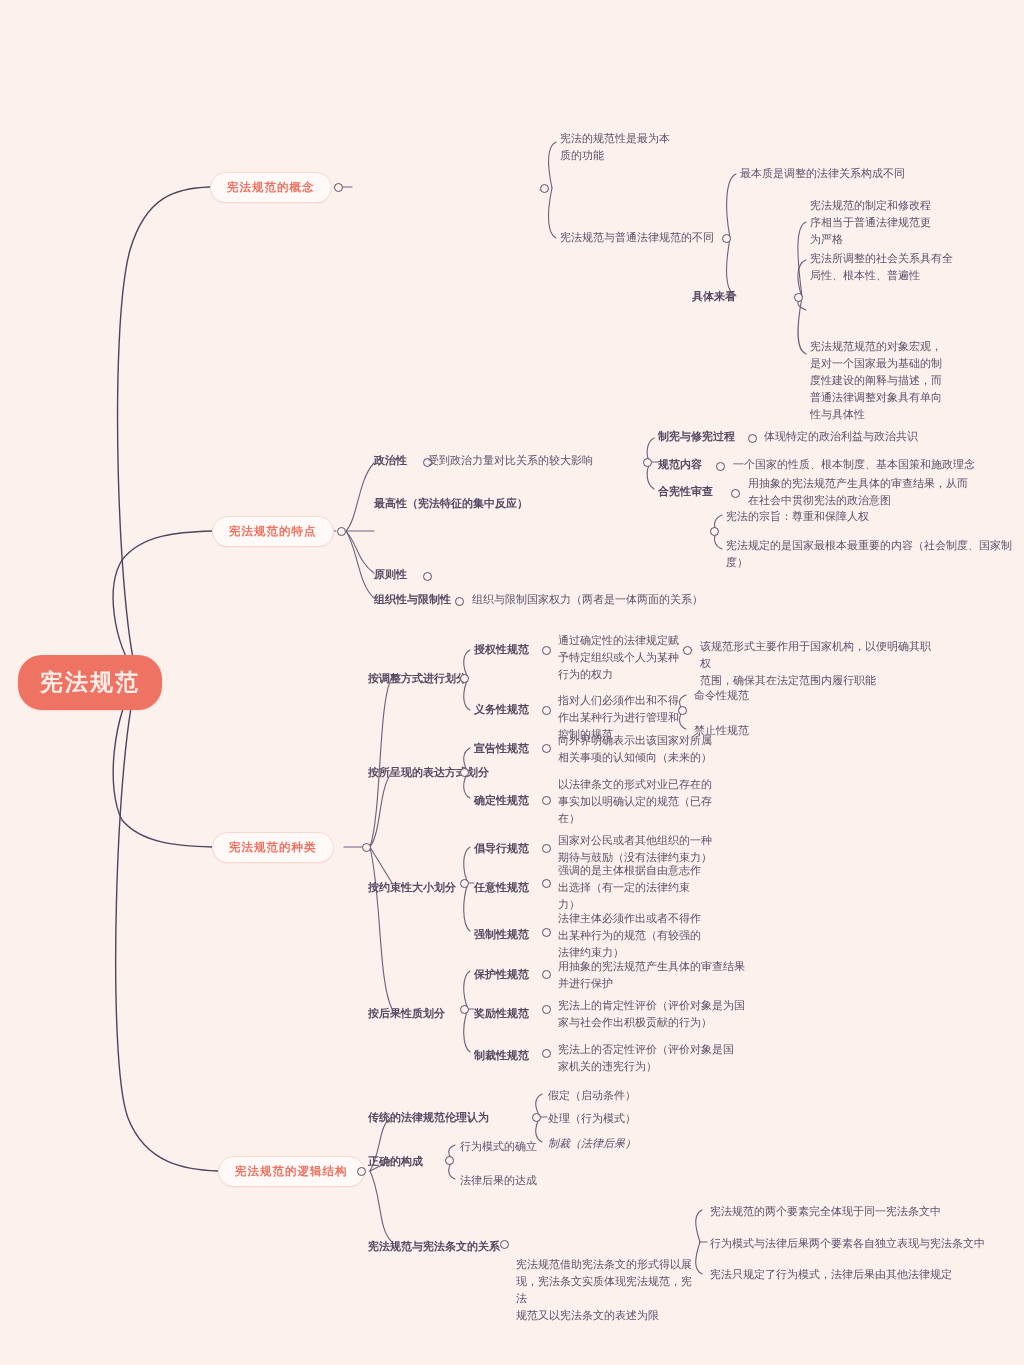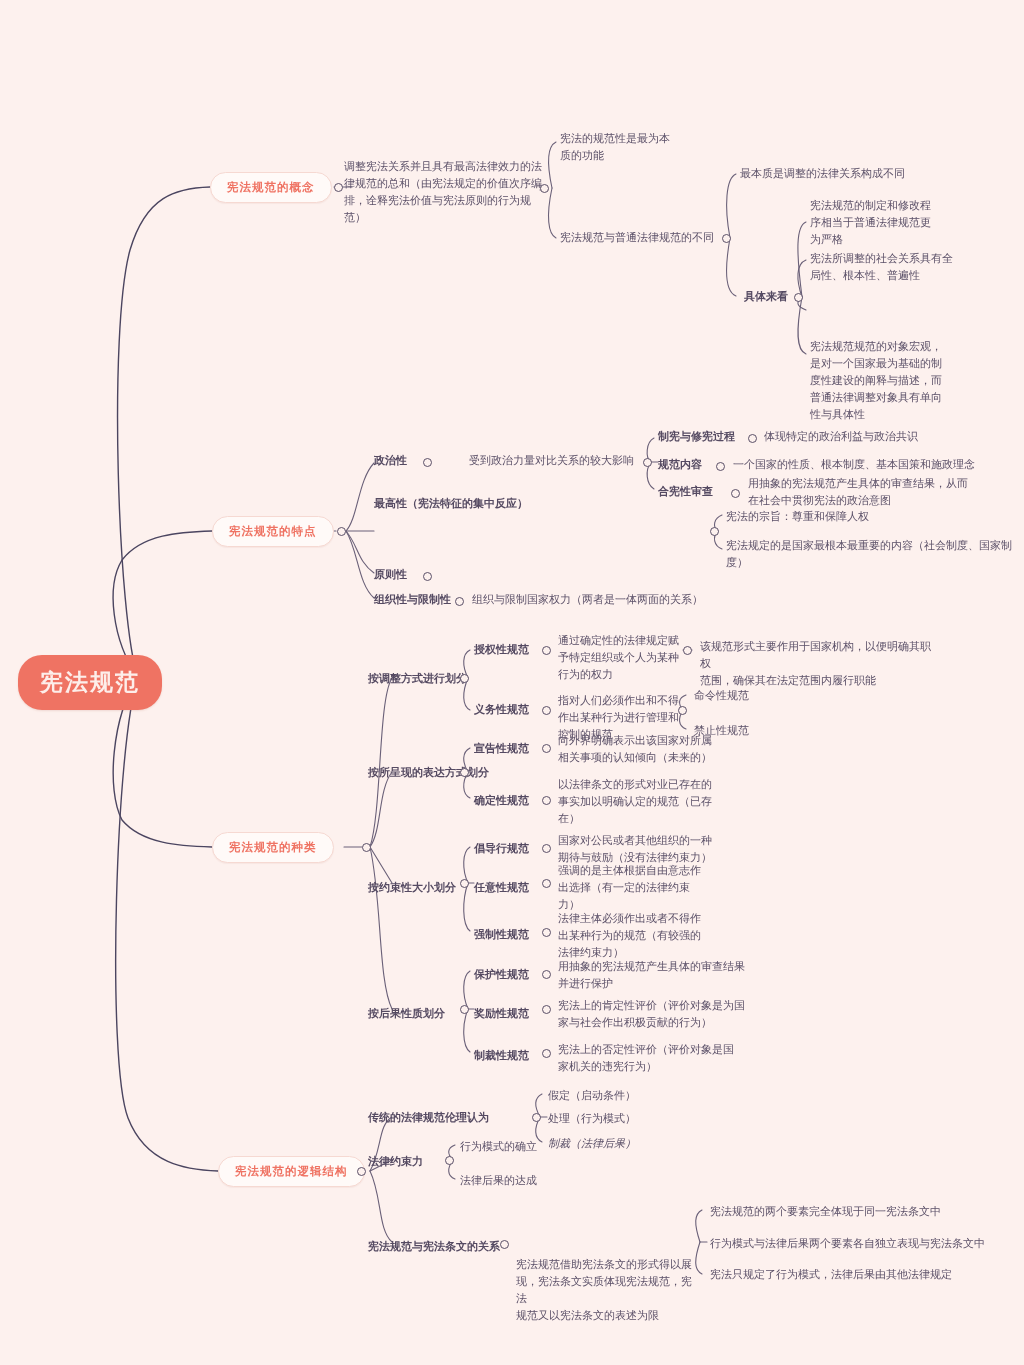--- a/index.html
+++ b/index.html
@@ -147,54 +147,50 @@
       <path d="M700,1242 L707,1242"></path>
       <path d="M700,1242 C694,1260 694,1270 702,1274"></path>
     </g>
   </svg>
 
   <div class="root" style="left:18px;top:655px;">宪法规范</div>
 
   <div class="pill" style="left:210px;top:172px;">宪法规范的概念</div>
   <div class="dot" style="left:334px;top:183px;"></div>
 
-  <div class="node" style="left:344px;top:158px;width:210px;">调整宪法关系并且具有最高法律效力的法
-律规范的总和（由宪法规定的价值次序编
-排，诠释宪法价值与宪法原则的行为规
-范）</div>
   <div class="dot" style="left:540px;top:184px;"></div>
 
   <div class="node" style="left:560px;top:130px;width:180px;">宪法的规范性是最为本
 质的功能</div>
 
   <div class="node" style="left:560px;top:229px;width:190px;">宪法规范与普通法律规范的不同</div>
   <div class="dot" style="left:722px;top:234px;"></div>
 
   <div class="node" style="left:740px;top:165px;width:230px;">最本质是调整的法律关系构成不同</div>
 
-  <div class="node b" style="left:736px;top:288px;width:60px;text-align:center;">具体来看</div>
+  <div class="node b" style="left:692px;top:288px;width:60px;">具体来看</div>
   <div class="dot" style="left:794px;top:293px;"></div>
 
   <div class="node" style="left:810px;top:250px;width:175px;">宪法所调整的社会关系具有全
 局性、根本性、普遍性</div>
   <div class="node" style="left:810px;top:197px;width:170px;">宪法规范的制定和修改程
 序相当于普通法律规范更
 为严格</div>
   <div class="node" style="left:810px;top:338px;width:175px;">宪法规范规范的对象宏观，
 是对一个国家最为基础的制
 度性建设的阐释与描述，而
 普通法律调整对象具有单向
 性与具体性</div>
 
   <div class="pill" style="left:212px;top:516px;text-align:right;">宪法规范的特点</div>
   <div class="dot" style="left:337px;top:527px;"></div>
 
   <div class="node b" style="left:374px;top:452px;">政治性</div>
   <div class="dot" style="left:423px;top:458px;"></div>
-  <div class="node" style="left:428px;top:452px;width:230px;margin-left:41px;">受到政治力量对比关系的较大影响</div>
+  <div class="node" style="left:428px;top:452px;width:230px;">受到政治力量对比关系的较大影响</div>
   <div class="dot" style="left:643px;top:458px;"></div>
 
   <div class="node b" style="left:658px;top:428px;">制宪与修宪过程</div>
   <div class="dot" style="left:748px;top:434px;"></div>
   <div class="node" style="left:764px;top:428px;width:260px;">体现特定的政治利益与政治共识</div>
 
   <div class="node b" style="left:658px;top:456px;">规范内容</div>
   <div class="dot" style="left:716px;top:462px;"></div>
   <div class="node" style="left:733px;top:456px;width:280px;">一个国家的性质、根本制度、基本国策和施政理念</div>
 
@@ -293,21 +289,21 @@
 
   <div class="pill" style="left:218px;top:1156px;">宪法规范的逻辑结构</div>
   <div class="dot" style="left:357px;top:1167px;"></div>
 
   <div class="node b" style="left:368px;top:1109px;">传统的法律规范伦理认为</div>
   <div class="dot" style="left:532px;top:1113px;"></div>
   <div class="node" style="left:548px;top:1087px;">假定（启动条件）</div>
   <div class="node" style="left:548px;top:1110px;">处理（行为模式）</div>
   <div class="node" style="left:548px;top:1135px;font-style:italic;">制裁（法律后果）</div>
 
-  <div class="node b" style="left:368px;top:1153px;">法律约束力</div>
+  <div class="node b" style="left:368px;top:1153px;">正确的构成</div>
   <div class="dot" style="left:445px;top:1156px;"></div>
   <div class="node" style="left:460px;top:1138px;">行为模式的确立</div>
   <div class="node" style="left:460px;top:1172px;">法律后果的达成</div>
 
   <div class="node b" style="left:368px;top:1238px;">宪法规范与宪法条文的关系</div>
   <div class="dot" style="left:500px;top:1240px;"></div>
   <div class="node" style="left:516px;top:1256px;width:180px;">宪法规范借助宪法条文的形式得以展
 现，宪法条文实质体现宪法规范，宪法
 规范又以宪法条文的表述为限</div>
   <div class="node" style="left:710px;top:1203px;">宪法规范的两个要素完全体现于同一宪法条文中</div>

